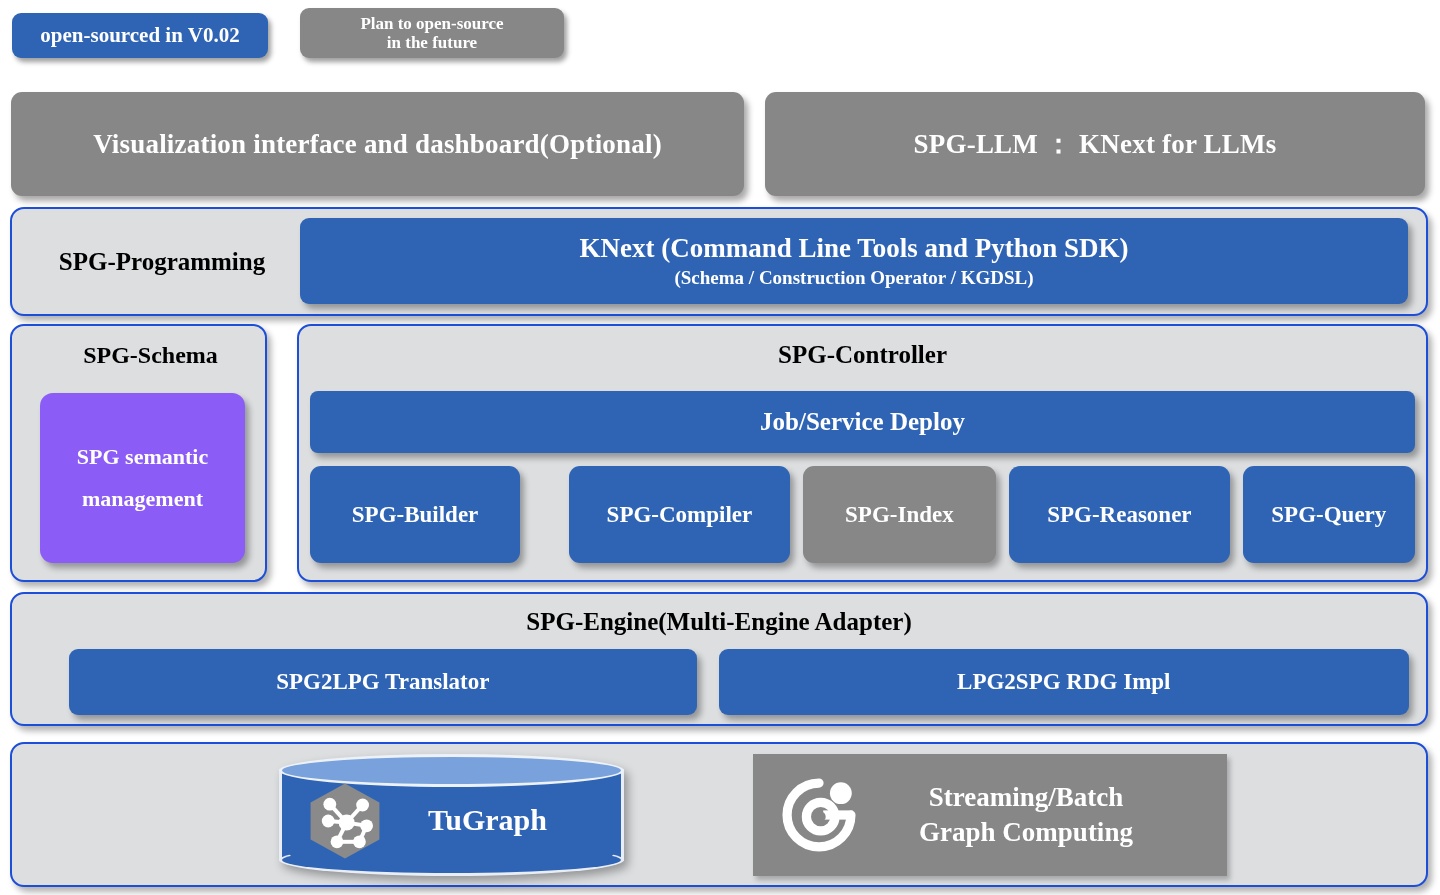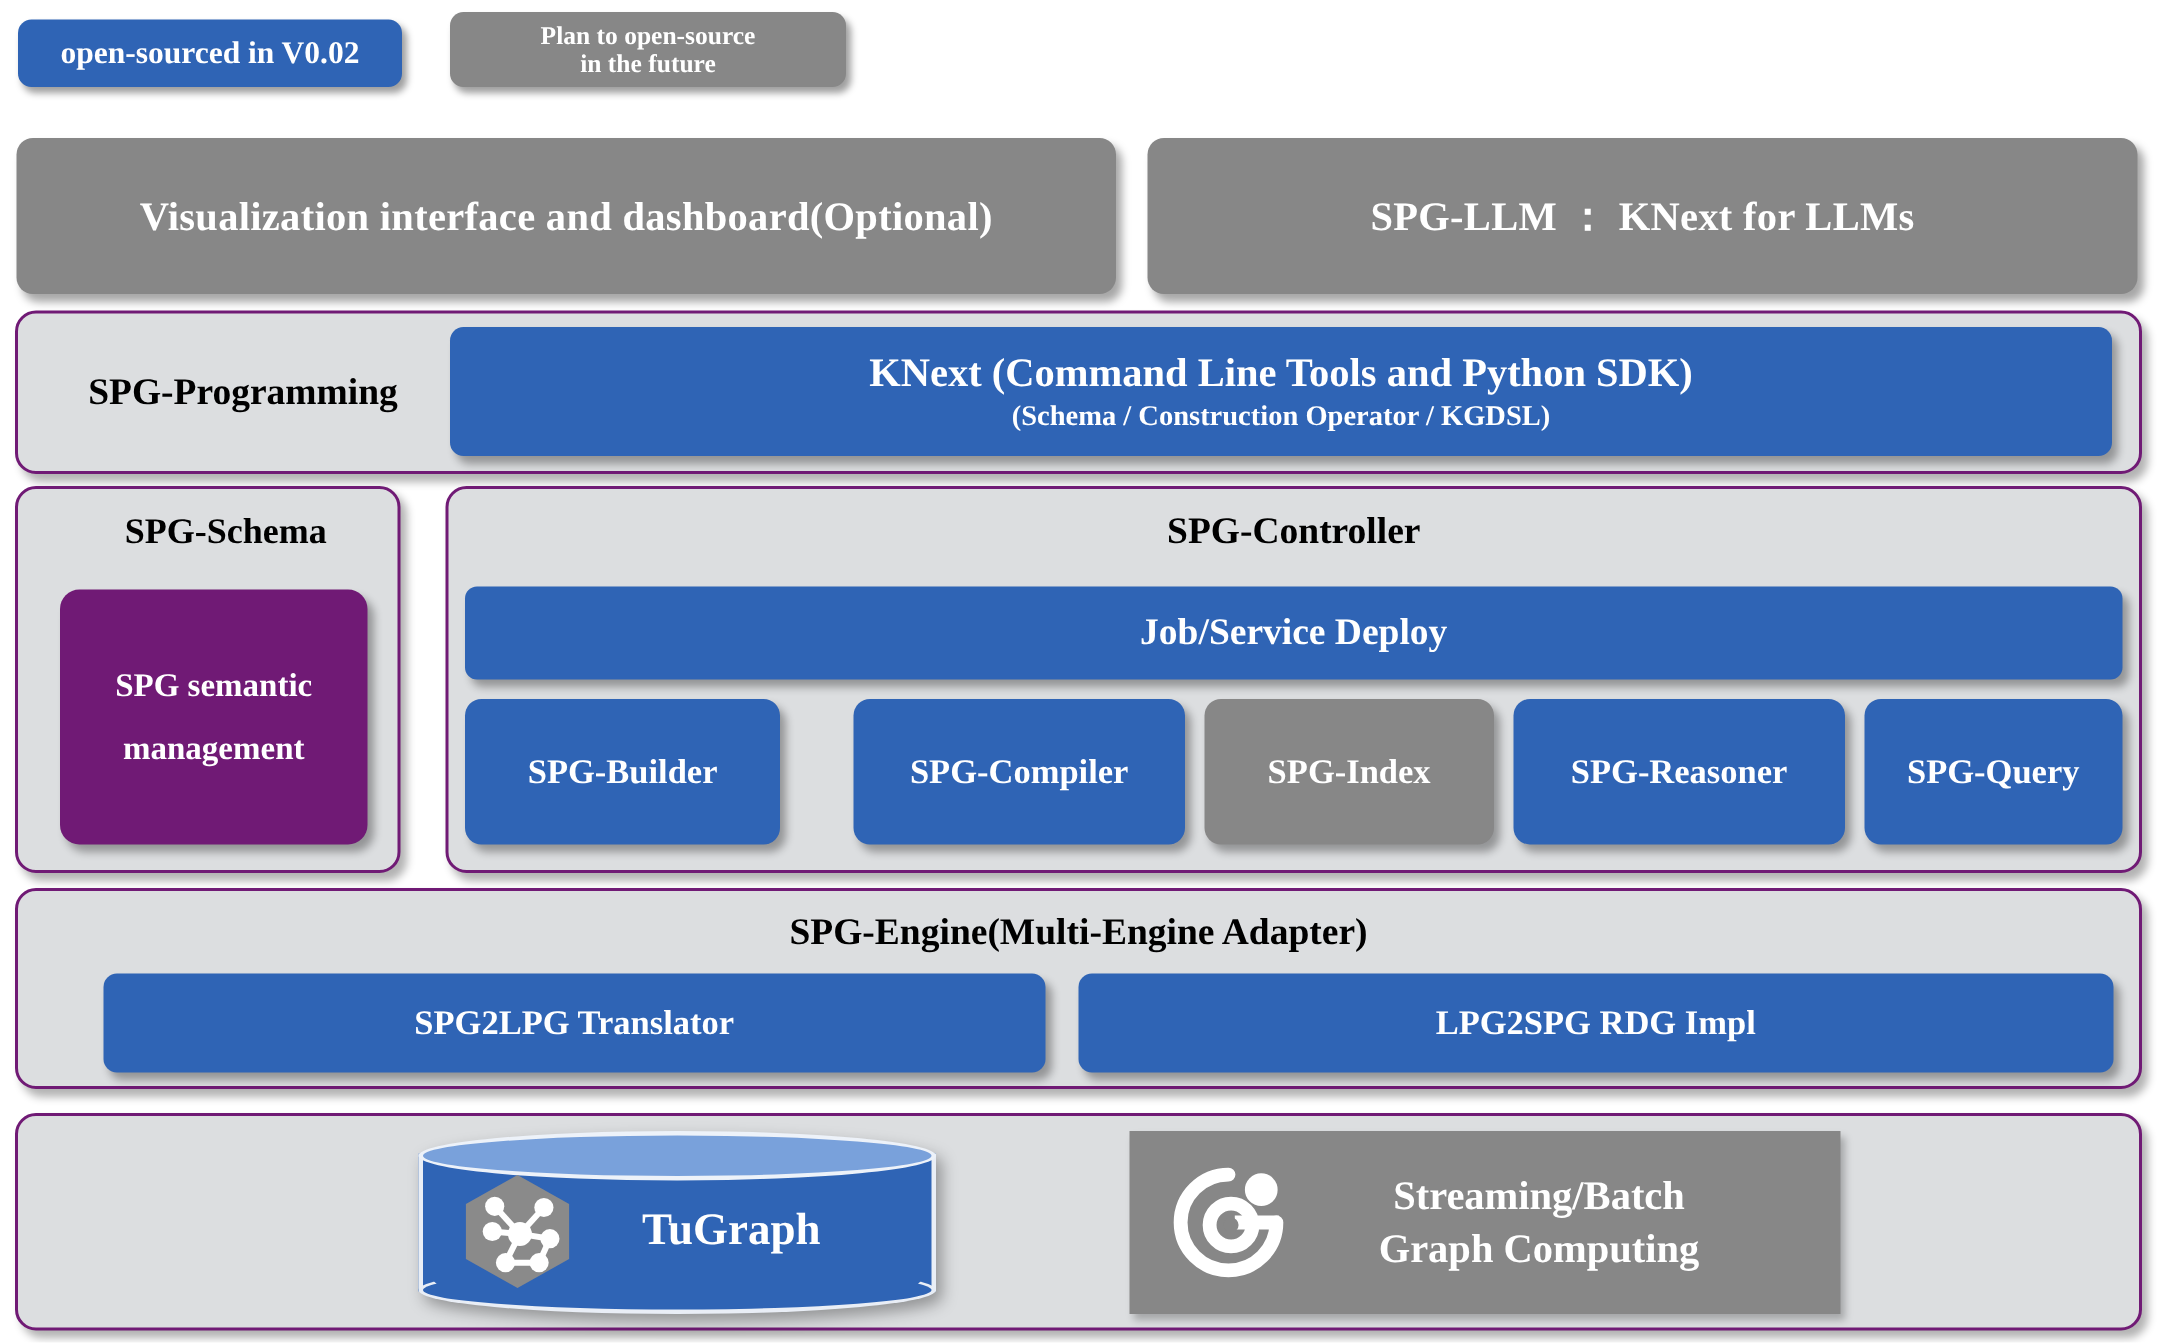--- a/index.html
+++ b/index.html
@@ -44,21 +44,21 @@
     color: #ffffff; font-weight: bold; font-size: 27px;
     letter-spacing: 0.2px;
   }
   #top-visual { left: 11px; width: 733px; }
   #top-llm    { left: 765px; width: 660px; }
 
   
   .container {
     position: absolute;
     background: #dcdee0;
-    border: 2px solid #701a75;
+    border: 2px solid #1d4ed8;
     border-radius: 14px;
     box-shadow: 4px 5px 6px rgba(0,0,0,0.30);
   }
   .container-title {
     text-align: center;
     font-weight: bold;
     color: #000000;
   }
 
   
@@ -76,21 +76,21 @@
     align-items: center; justify-content: center; gap: 3px;
   }
   #knext-main { font-size: 27px; font-weight: bold; }
   #knext-sub  { font-size: 19px; font-weight: bold; }
 
   
   #row-schema { left: 10px; top: 324px; width: 257px; height: 258px; padding-left: 24px; }
   #schema-title { margin-top: 16px; font-size: 24px; }
   #schema-inner {
     position: absolute; left: 28px; top: 67px; width: 205px; height: 170px;
-    background: #701a75; border-radius: 13px;
+    background: #8b5cf6; border-radius: 13px;
     box-shadow: 4px 5px 6px rgba(0,0,0,0.33);
     color: #fff; font-weight: bold; font-size: 22px;
     display: flex; flex-direction: column;
     align-items: center; justify-content: center; gap: 16px;
     text-align: center;
   }
 
   #row-controller { left: 297px; top: 324px; width: 1131px; height: 258px; }
   #controller-title { margin-top: 15px; font-size: 25px; }
   #job-deploy {

